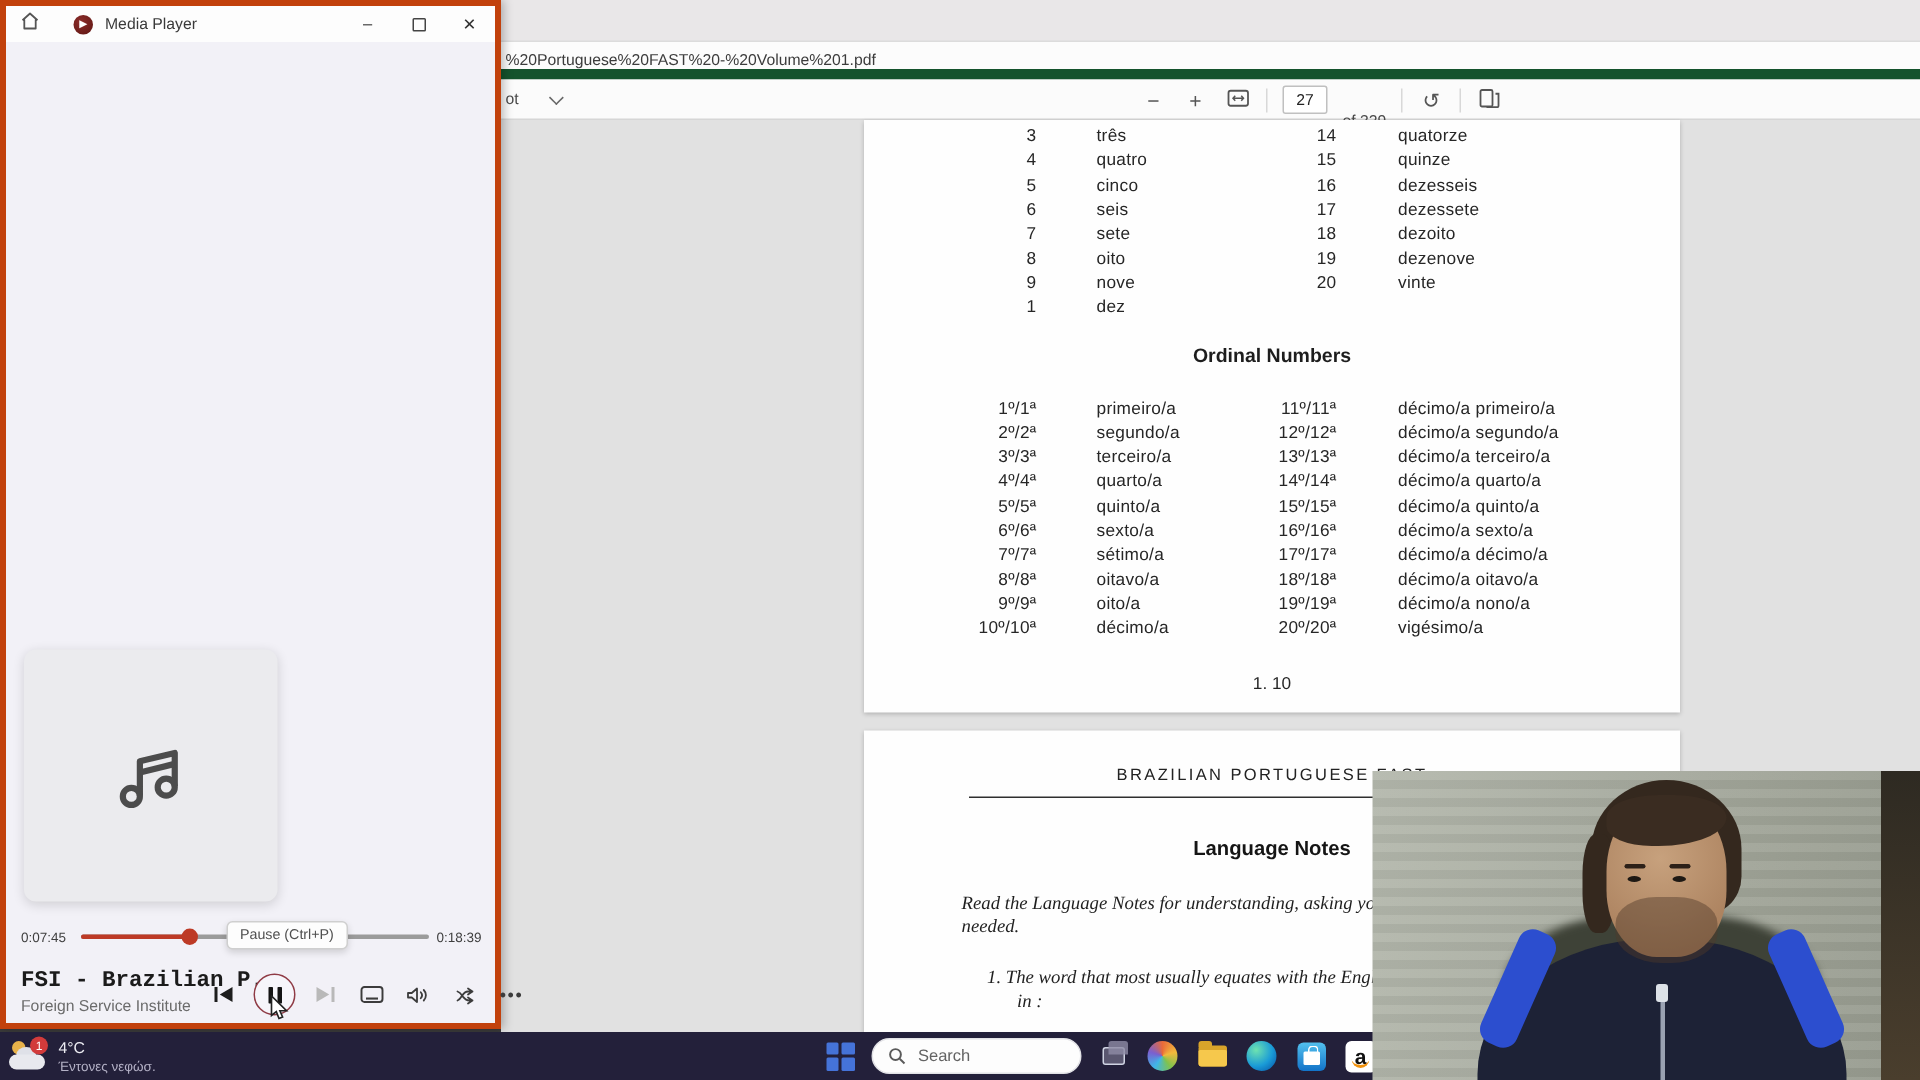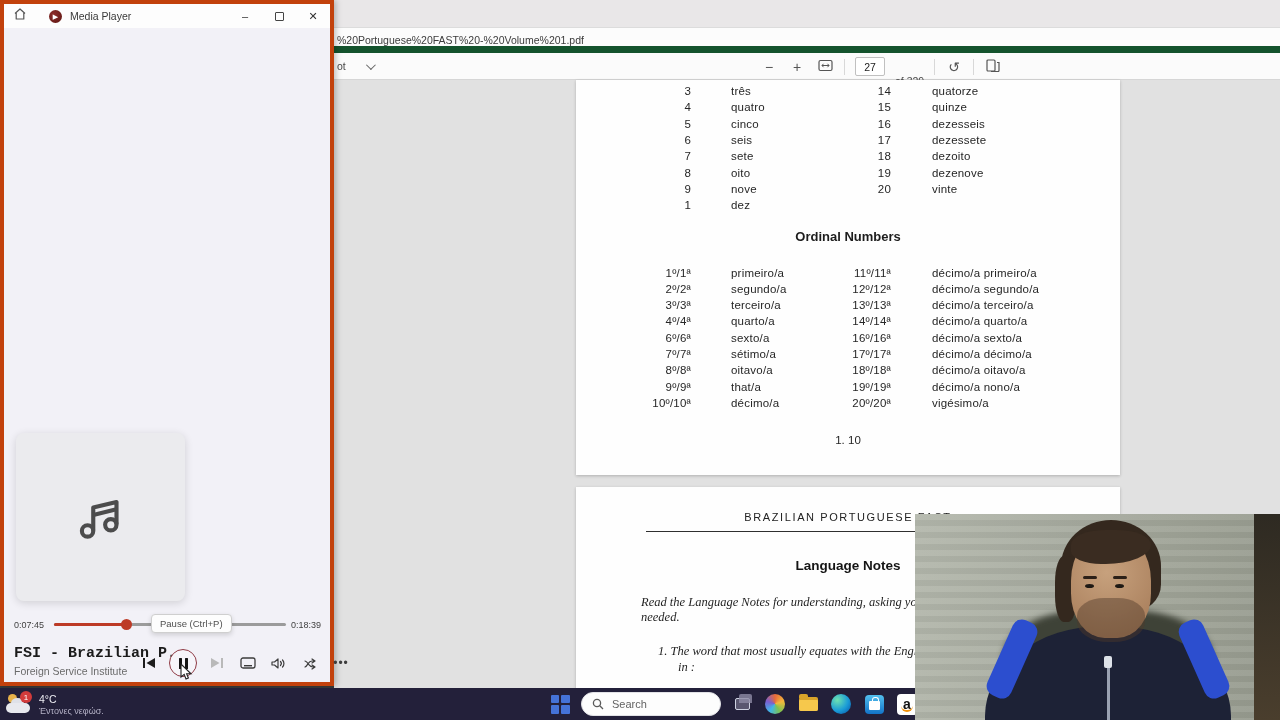--- a/index.html
+++ b/index.html
@@ -269,20 +269,27 @@
             </div>
 
             <div class="numrow">
               <span class="n1">4º/4ª</span>
               <span class="w1">quarto/a</span>
               <span class="n2">14º/14ª</span>
               <span></span>
               <span class="w2">décimo/a quarto/a</span>
             </div>
 
+            <div class="numrow">
+              <span class="n1">5º/5ª</span>
+              <span class="w1">quinto/a</span>
+              <span class="n2">15º/15ª</span>
+              <span></span>
+              <span class="w2">décimo/a quinto/a</span>
+            </div>
 
             <div class="numrow">
               <span class="n1">6º/6ª</span>
               <span class="w1">sexto/a</span>
               <span class="n2">16º/16ª</span>
               <span></span>
               <span class="w2">décimo/a sexto/a</span>
             </div>
 
             <div class="numrow">
@@ -296,21 +303,21 @@
             <div class="numrow">
               <span class="n1">8º/8ª</span>
               <span class="w1">oitavo/a</span>
               <span class="n2">18º/18ª</span>
               <span></span>
               <span class="w2">décimo/a oitavo/a</span>
             </div>
 
             <div class="numrow">
               <span class="n1">9º/9ª</span>
-              <span class="w1">that/a</span>
+              <span class="w1">oito/a</span>
               <span class="n2">19º/19ª</span>
               <span></span>
               <span class="w2">décimo/a nono/a</span>
             </div>
 
             <div class="numrow">
               <span class="n1">10º/10ª</span>
               <span class="w1">décimo/a</span>
               <span class="n2">20º/20ª</span>
               <span></span>

